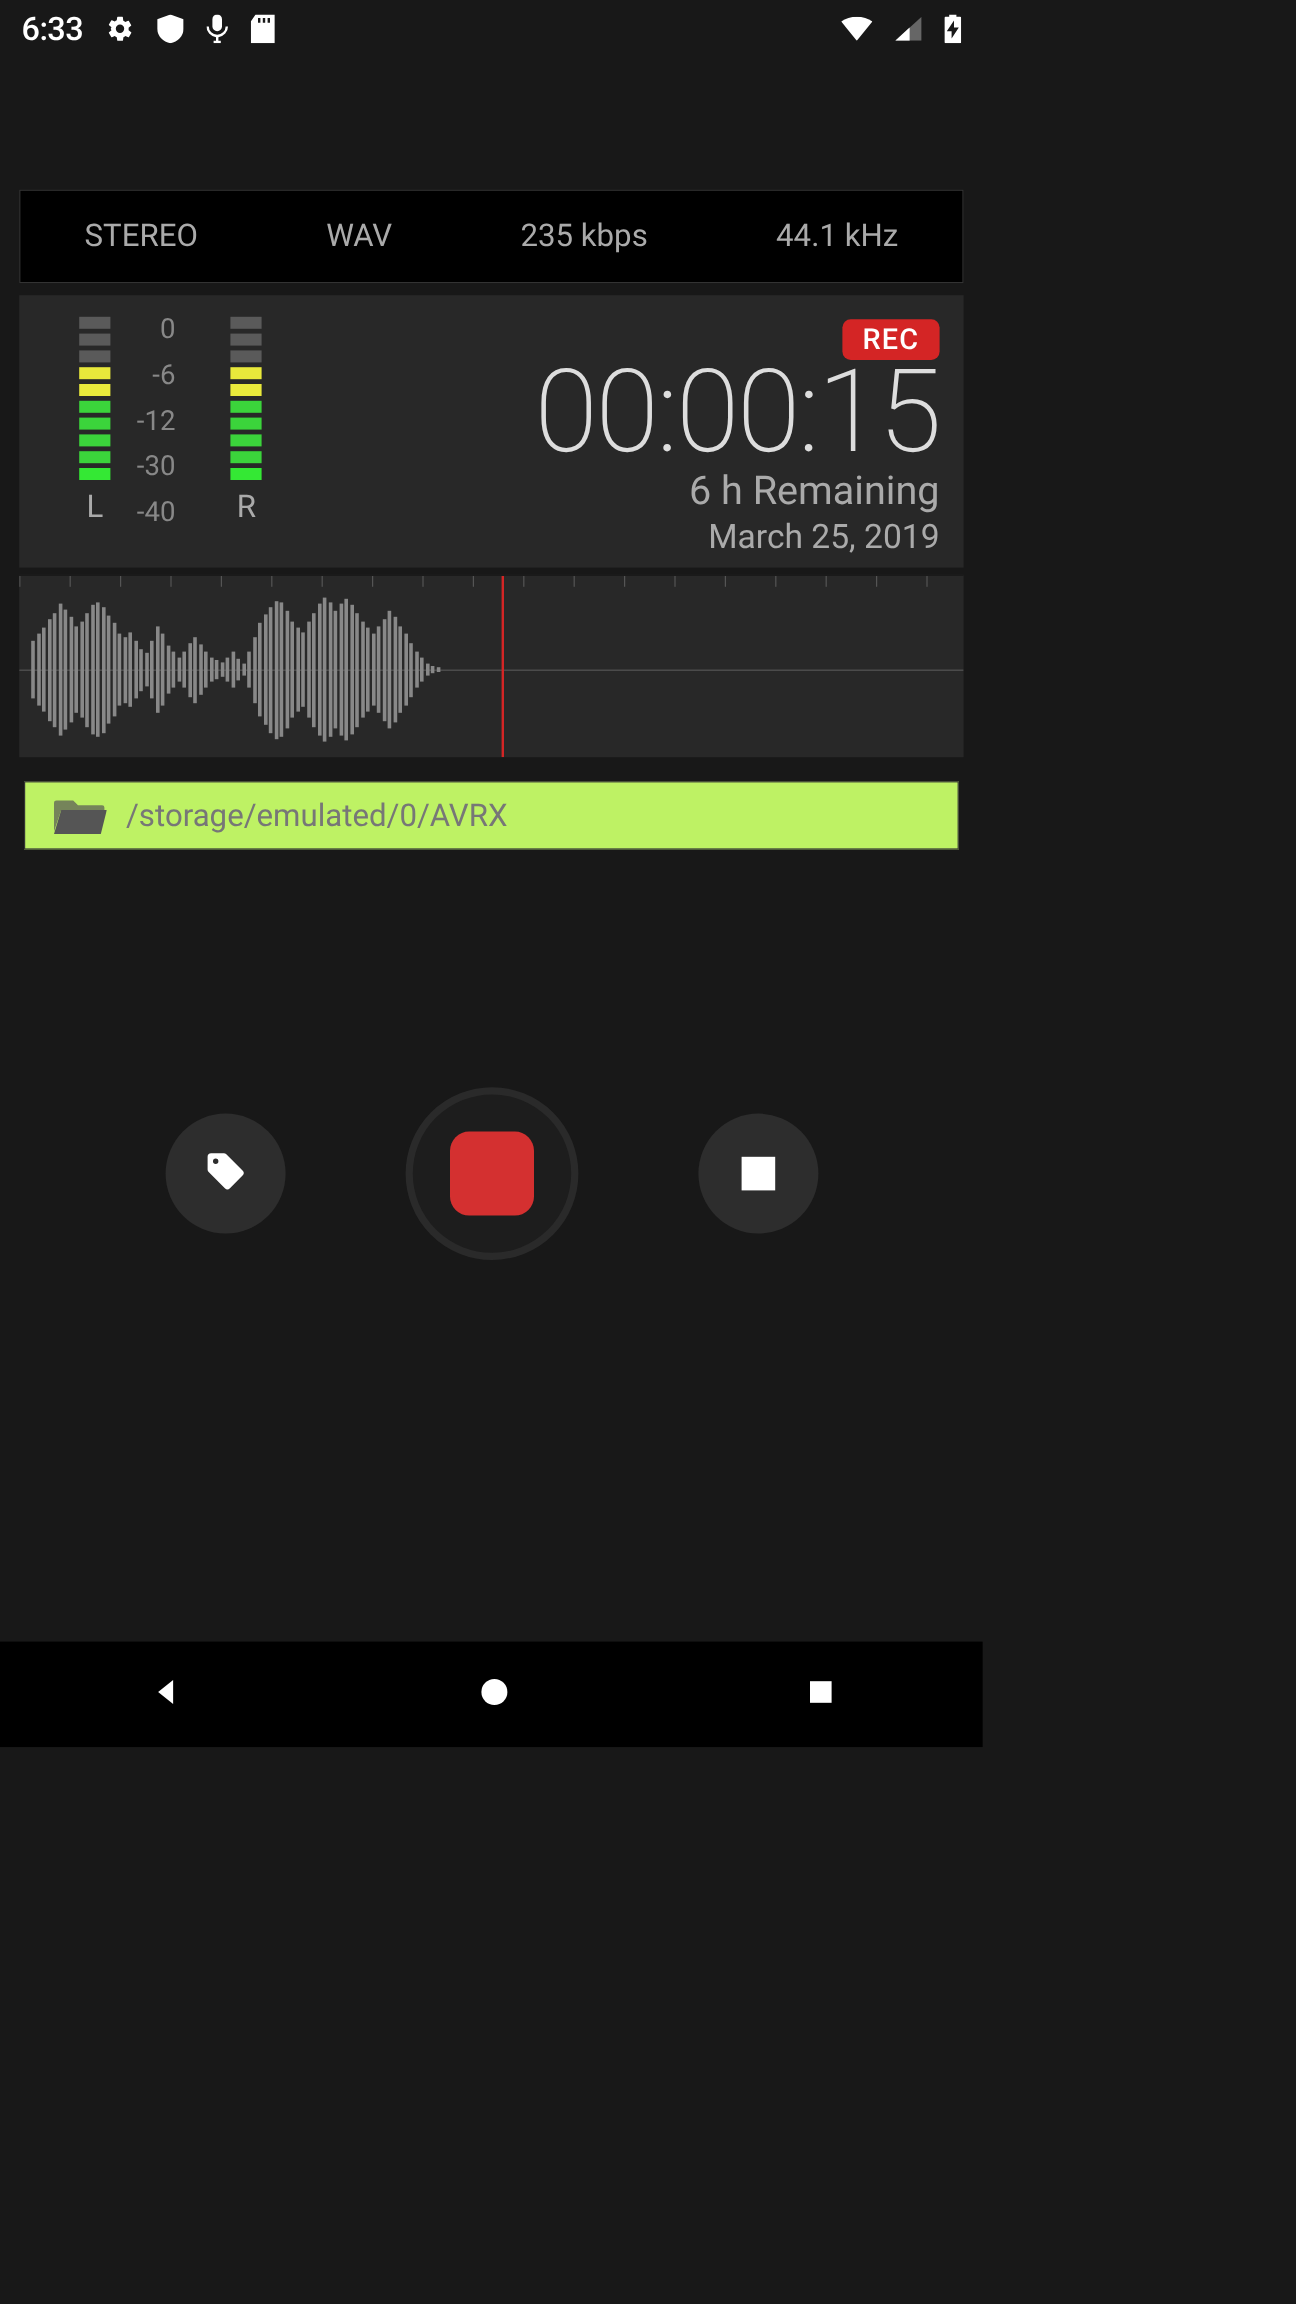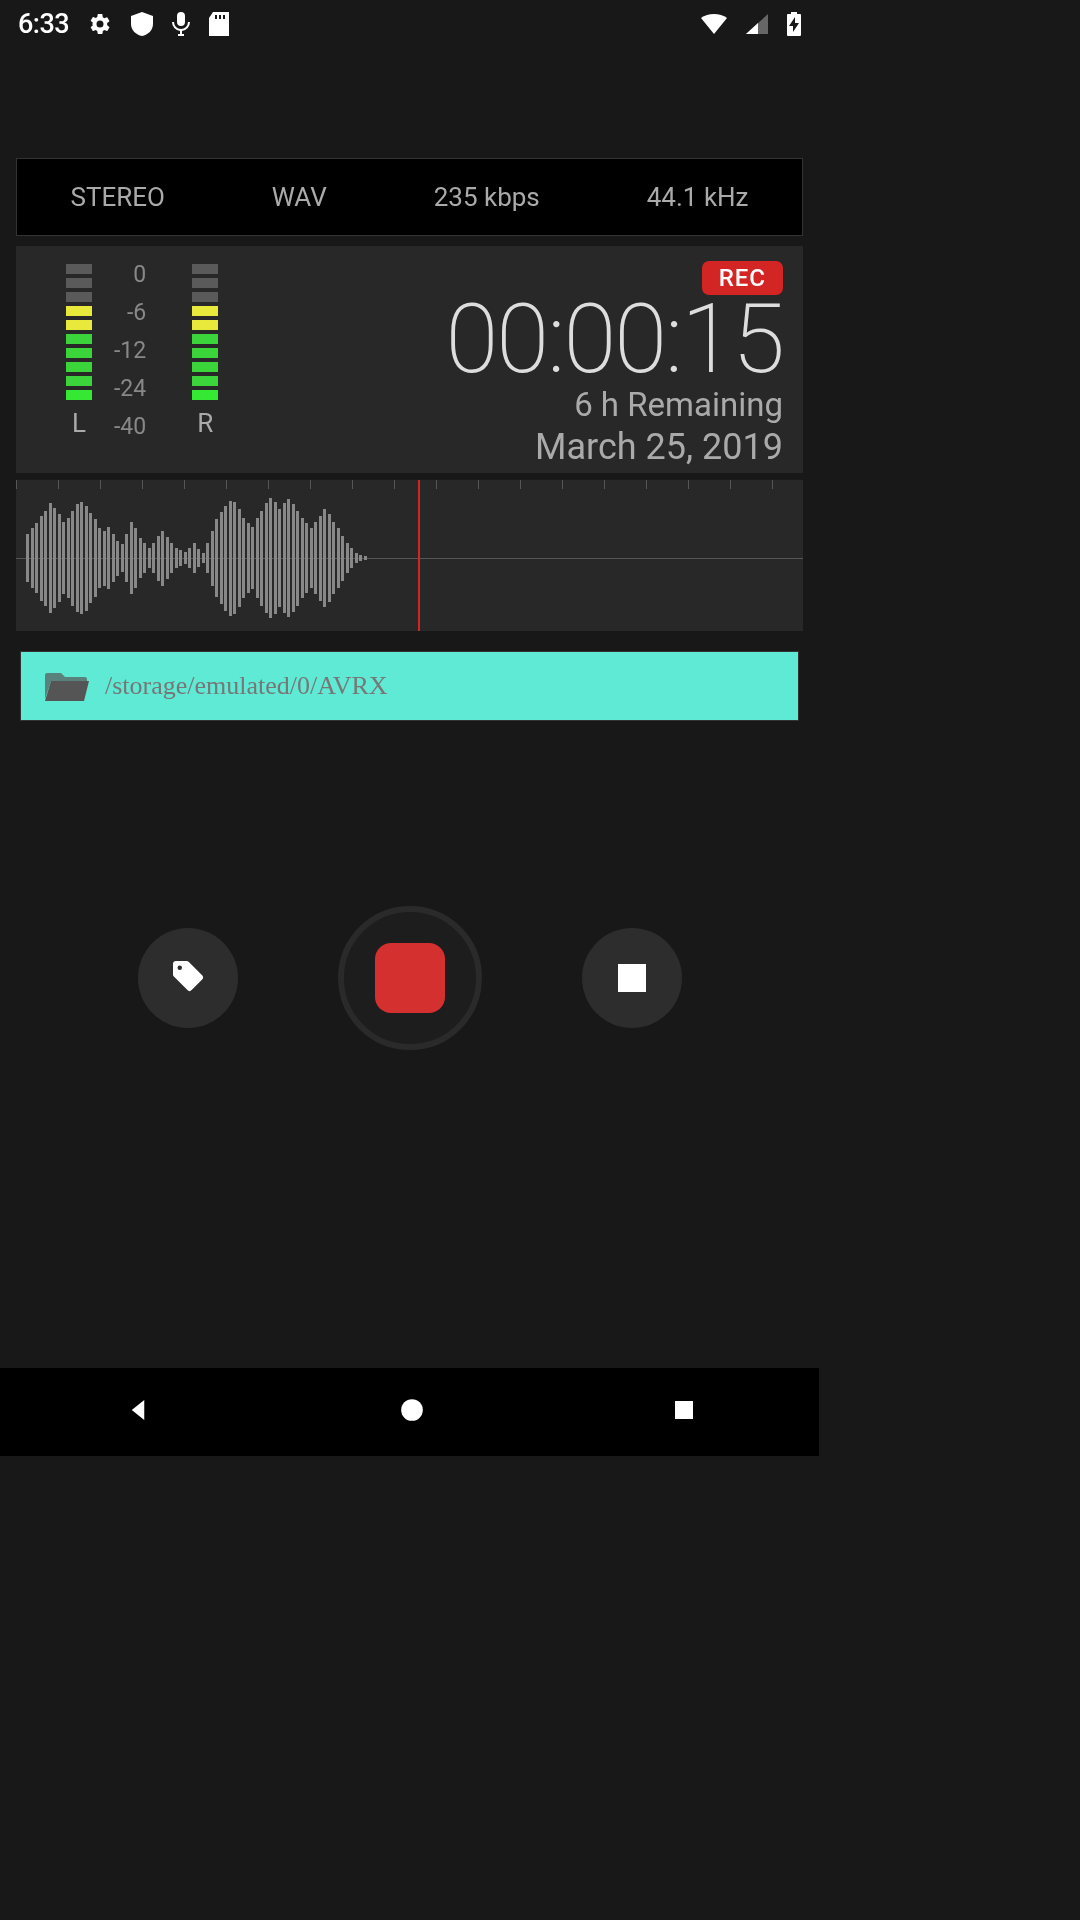--- a/index.html
+++ b/index.html
@@ -49,40 +49,40 @@
     .seg.green { background:#3bd43b; }
     .seg.green.bright { background:#34e834; }
     .chan-label { margin-top:8px; font-size:26px; color:#aaa; }
 
     .time-block { flex:1; display:flex; flex-direction:column; align-items:flex-end; padding:10px 20px 0 0;justify-content:center; }
     .rec-badge { background:#d42525; color:#fff; font-size:24px; font-weight:500;
                  padding:3px 17px; border-radius:7px; letter-spacing:1px; }
     .rec-time { font-size:96px; font-weight:200; color:#ddd; letter-spacing:-2px;
                 margin-top:-12px; }
     .remaining { font-size:33px; color:#aaa; margin-top:-10px; }
-    .rec-date { font-size:36px; color:#aaa; margin-top:2px; }
+    .rec-date { font-size:28px; color:#aaa; margin-top:2px; }
 
     
     .waveform-panel {
       position:absolute; top:479px; left:16px; right:16px;
       height:152px; background:#282828; border-top:1px solid #1a1a1a;
       overflow:hidden;
     }
     .wf-mid { position:absolute; top:78px; left:0; right:0; height:1px; background:#555; }
     .wf-cursor { position:absolute; top:0; bottom:0; left:402px; width:2px; background:#d42525; }
     .wf-bars { position:absolute; top:0; left:10px; display:flex; align-items:center; height:156px; gap:1.5px; }
     .wf-bar { width:3px; background:#888; }
     .wf-ticks { position:absolute; top:0; left:0; right:0; height:12px; }
     .wf-tick { position:absolute; top:0; width:1px; height:9px; background:#555; }
 
     
     .path-row {
       position:absolute; top:651px; left:20px; right:20px;
-      height:70px; background:#5eead4; border:1px solid #333;
-      display:flex; align-items:center; gap:16px; padding:0 24px;font-family:Liberation Serif, serif;
+      height:57px; background:#bef264; border:1px solid #333;
+      display:flex; align-items:center; gap:16px; padding:0 24px;
     }
     .folder-icon { color:#555; }
     .path-text { font-size:26px; color:#777; }
 
     
     .actions {
       position:absolute; top:906px; left:0; right:0;
       display:flex; justify-content:center; align-items:center; gap:100px;
     }
     .btn-circ { width:100px; height:100px; border-radius:50%; background:#2d2d2d;
@@ -168,21 +168,21 @@
           <div class="seg green"></div>
         <div class="seg green"></div>
           <div class="seg green bright"></div>
       </div>
       <span class="chan-label">L</span>
     </div>
     <div class="meter-labels">
       <span>0</span>
       <span>-6</span>
       <span>-12</span>
-      <span>-24</span>
+      <span>-30</span>
       <span>-40</span>
     </div>
     <div class="meter-col R">
       <div class="meter">
         <div class="seg grey"></div>
           <div class="seg grey"></div>
           <div class="seg grey"></div>
         <div class="seg yellow"></div>
           <div class="seg yellow"></div>
         <div class="seg green"></div>

